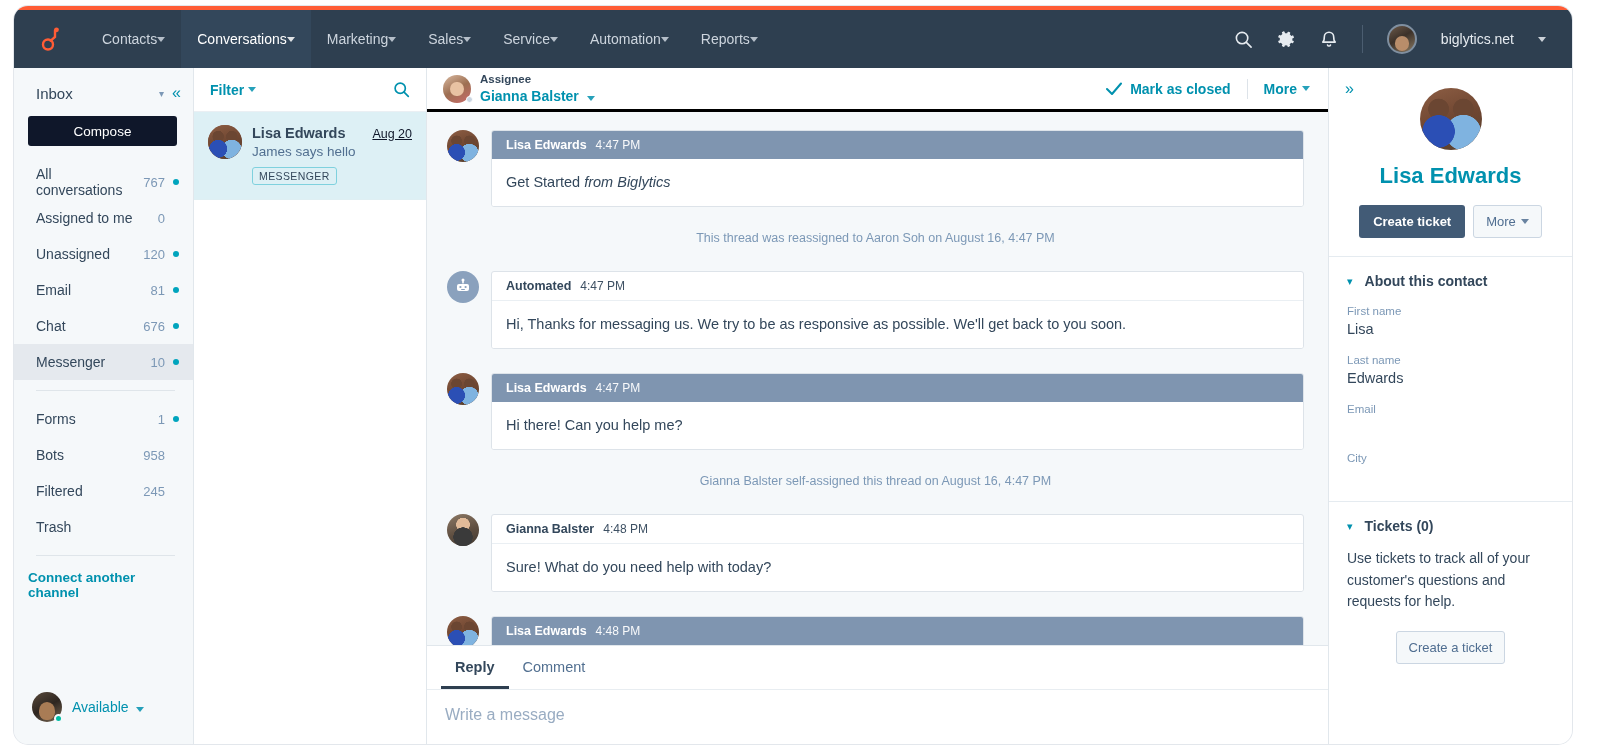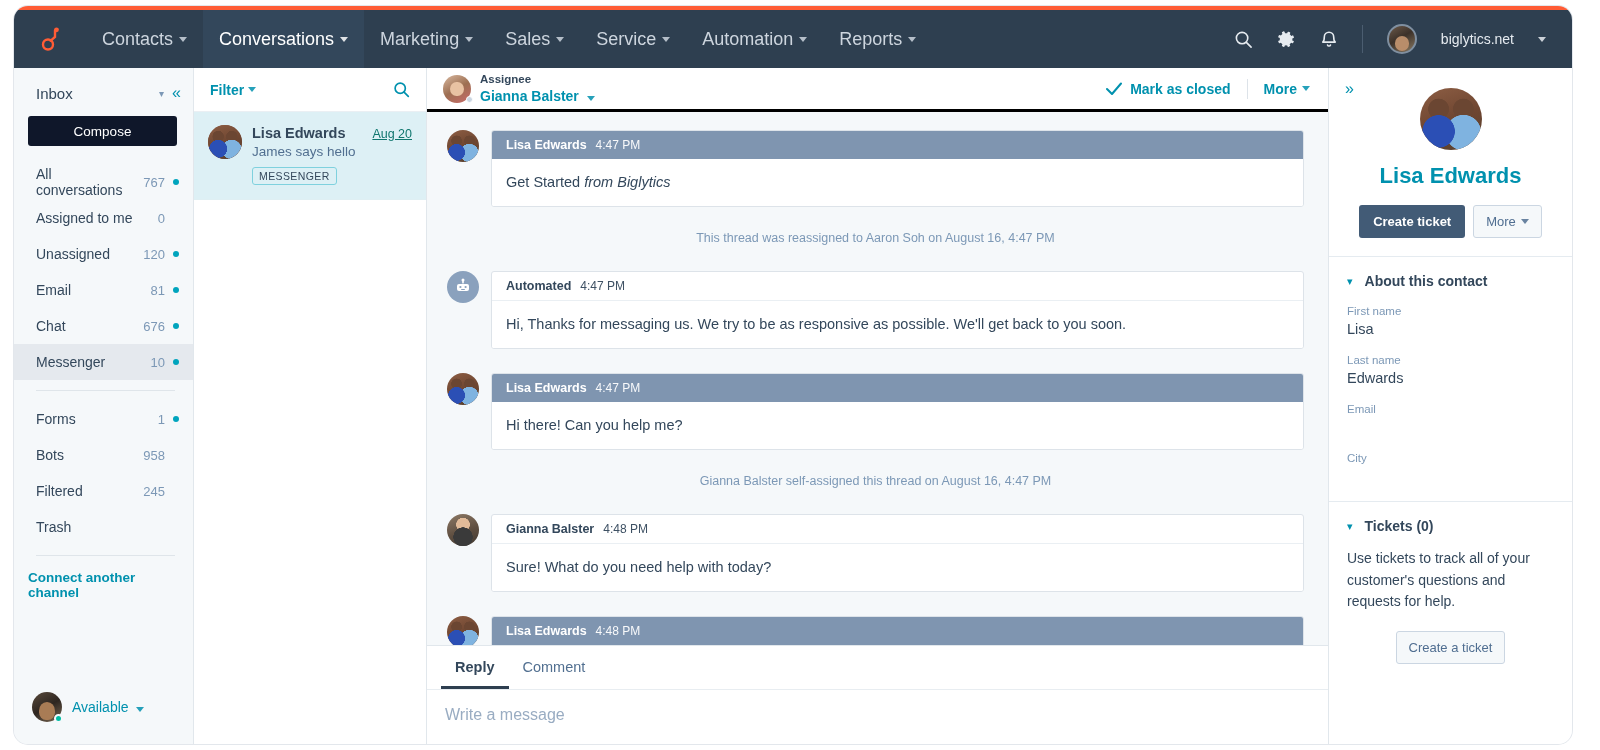--- a/index.html
+++ b/index.html
@@ -29,23 +29,23 @@
     flex: 0 0 58px;
     background: #2e3f50;
     display: flex; align-items: stretch;
     position: relative;
   }
   .logo-cell {
     width: 72px; display: flex; align-items: center; justify-content: center;
   }
   .nav-items { display: flex; align-items: stretch; }
   .nav-item {
-    display: flex; align-items: center; gap: 6px;
+    display: flex; align-items: center; gap: 0;
     padding: 16px 16px;
-    color: #cdd5de; font-size: 18px;
+    color: #cdd5de; font-size: 14px;
     white-space: nowrap;
     cursor: pointer;
   }
   .nav-item.active { background: #33475b; color: #ffffff; }
   .caret {
     width: 0; height: 0;
     border-left: 4px solid transparent;
     border-right: 4px solid transparent;
     border-top: 5px solid currentColor;
     opacity: .85;
@@ -160,21 +160,21 @@
     background:
       radial-gradient(circle at 30% 70%, #2b4fb5 0 26%, transparent 27%),
       radial-gradient(circle at 70% 72%, #7fb3e0 0 28%, transparent 29%),
       radial-gradient(circle at 30% 34%, #6b4632 0 17%, transparent 18%),
       radial-gradient(circle at 70% 34%, #6b4632 0 17%, transparent 18%),
       linear-gradient(160deg,#8d5e44 0%,#6f4631 50%,#55402f 100%);
   }
   .conv-body { flex: 1; min-width: 0; }
   .conv-top { display: flex; align-items: baseline; }
   .conv-name { font-size: 14.5px; font-weight: bold; color: #33475b; flex: 1; }
-  .conv-date { font-size: 12.5px; color: #0f766e; text-decoration: underline; }
+  .conv-date { font-size: 12.5px; color: #0f172a; text-decoration: underline; }
   .conv-prev { font-size: 13.5px; color: #516f90; margin-top: 3px; }
   .badge {
     display: inline-block; margin-top: 8px;
     border: 1px solid #7fd1de; border-radius: 3px;
     color: #33475b; font-size: 10.5px; letter-spacing: .4px;
     padding: 2px 6px; background: #ddf0f5;
   }
 
   
   .thread { flex: 1; display: flex; flex-direction: column; min-width: 0; background: #f5f8fa; }

